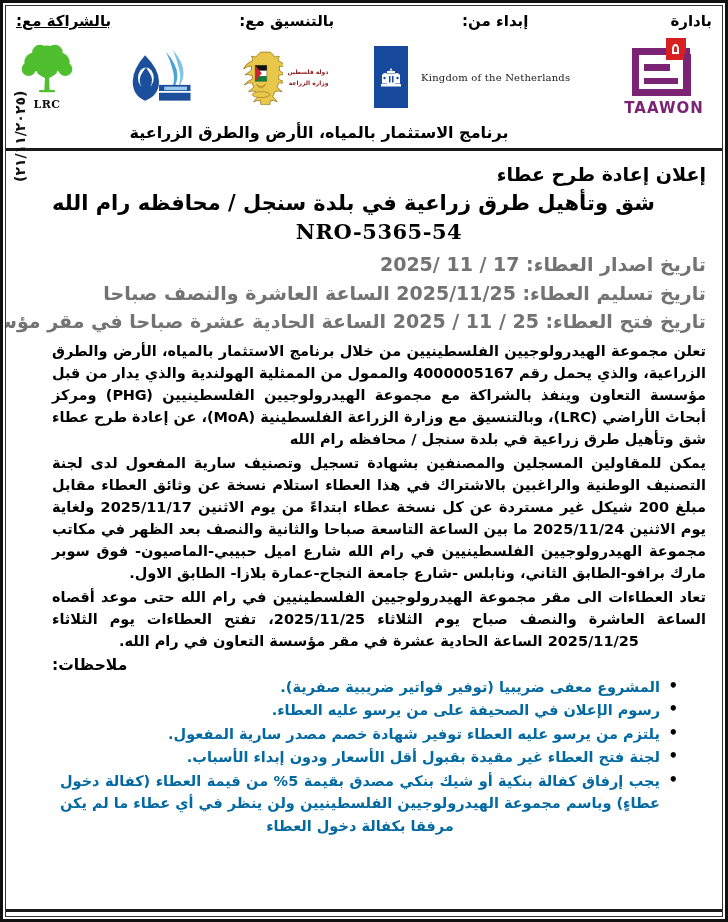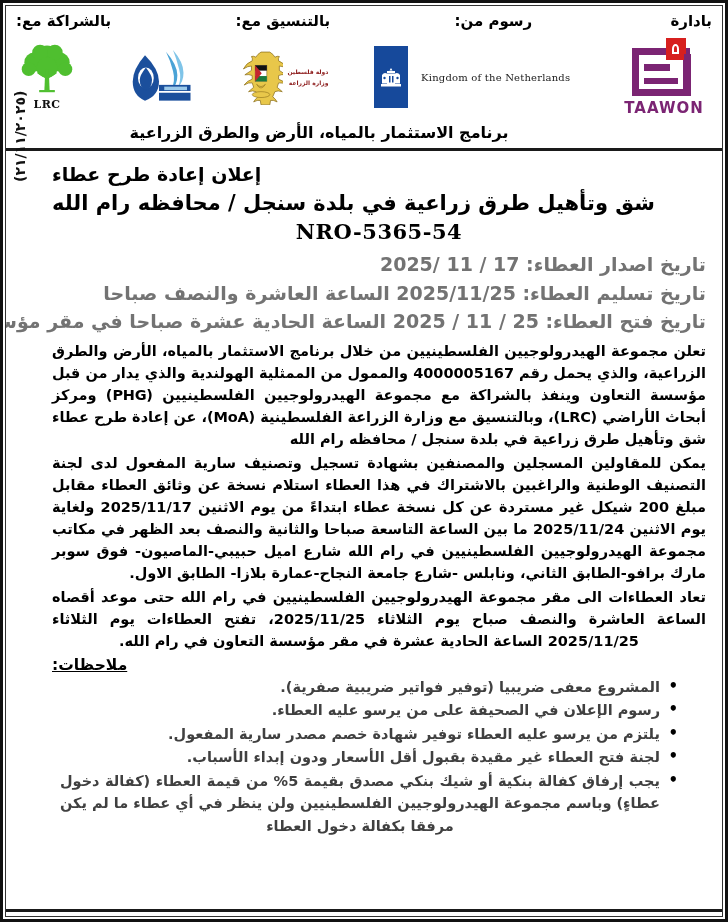--- a/index.html
+++ b/index.html
@@ -42,21 +42,21 @@
   .hl{
     font-size:15px;
     font-weight:bold;
     color:#000;
     white-space:nowrap;
     letter-spacing:-0.3px;
   }
   .hl.badara{margin-left:14px;}
   .hl.mamwal{margin-right:0px;}
   .hl.tansiq{}
-  .hl.sharaka{margin-right:0px;}
+  .hl.sharaka{margin-right:0px;text-decoration:underline;}
 
   .logos-row{
     display:flex;
     flex-direction:row;
     align-items:center;
     justify-content:space-between;
     direction:rtl;
     margin-top:2px;
     height:90px;
   }
@@ -161,21 +161,21 @@
   }
 
   
   .body-wrap{
     box-sizing:border-box;
     padding:8px 16px 6px 46px;
     direction:rtl;
     text-align:right;
   }
   .t-announce{
-    text-align:left;
+    text-align:right;
     font-size:19px;
     font-weight:bold;
     color:#000;
     margin:4px 0 6px 0;
   }
   .t-subject{
     text-align:left;
     font-size:21px;
     font-weight:bold;
     color:#000;
@@ -219,33 +219,32 @@
   .notes-title{
     font-size:15.5px;
     font-weight:bold;
     color:#000;
     text-align:left;
     margin:4px 46px 2px 0;
     direction:rtl;
   }
   .notes-title-wrap{
     text-align:right;
-    text-decoration:underline;
   }
 
   ul.notes{
     list-style:none;
     margin:0;
     padding:0 28px 0 0;
   }
   ul.notes li{
     position:relative;
     font-size:14.5px;
     font-weight:bold;
-    color:#404040;
+    color:#0369a1;
     line-height:1.55;
     margin-bottom:1px;
     padding-right:18px;
     text-align:right;
     letter-spacing:-0.2px;
     margin-left:8px;
   }
   ul.notes li:before{
     content:"\2022";
     position:absolute;
@@ -267,21 +266,21 @@
 </head>
 <body>
 
 <div class="page">
  <div class="page-inner">
 
   <div class="header">
 
     <div class="header-labels">
       <div class="hl badara">بادارة</div>
-      <div class="hl mamwal">رسوم من:</div>
+      <div class="hl mamwal">إبداء من:</div>
       <div class="hl tansiq">بالتنسيق مع:</div>
       <div class="hl sharaka">بالشراكة مع:</div>
     </div>
 
     <div class="logos-row">
 
       <div class="logo-cell">
         <div class="taawon">
           <div class="taawon-mark">
             <div class="tw-main"></div>

